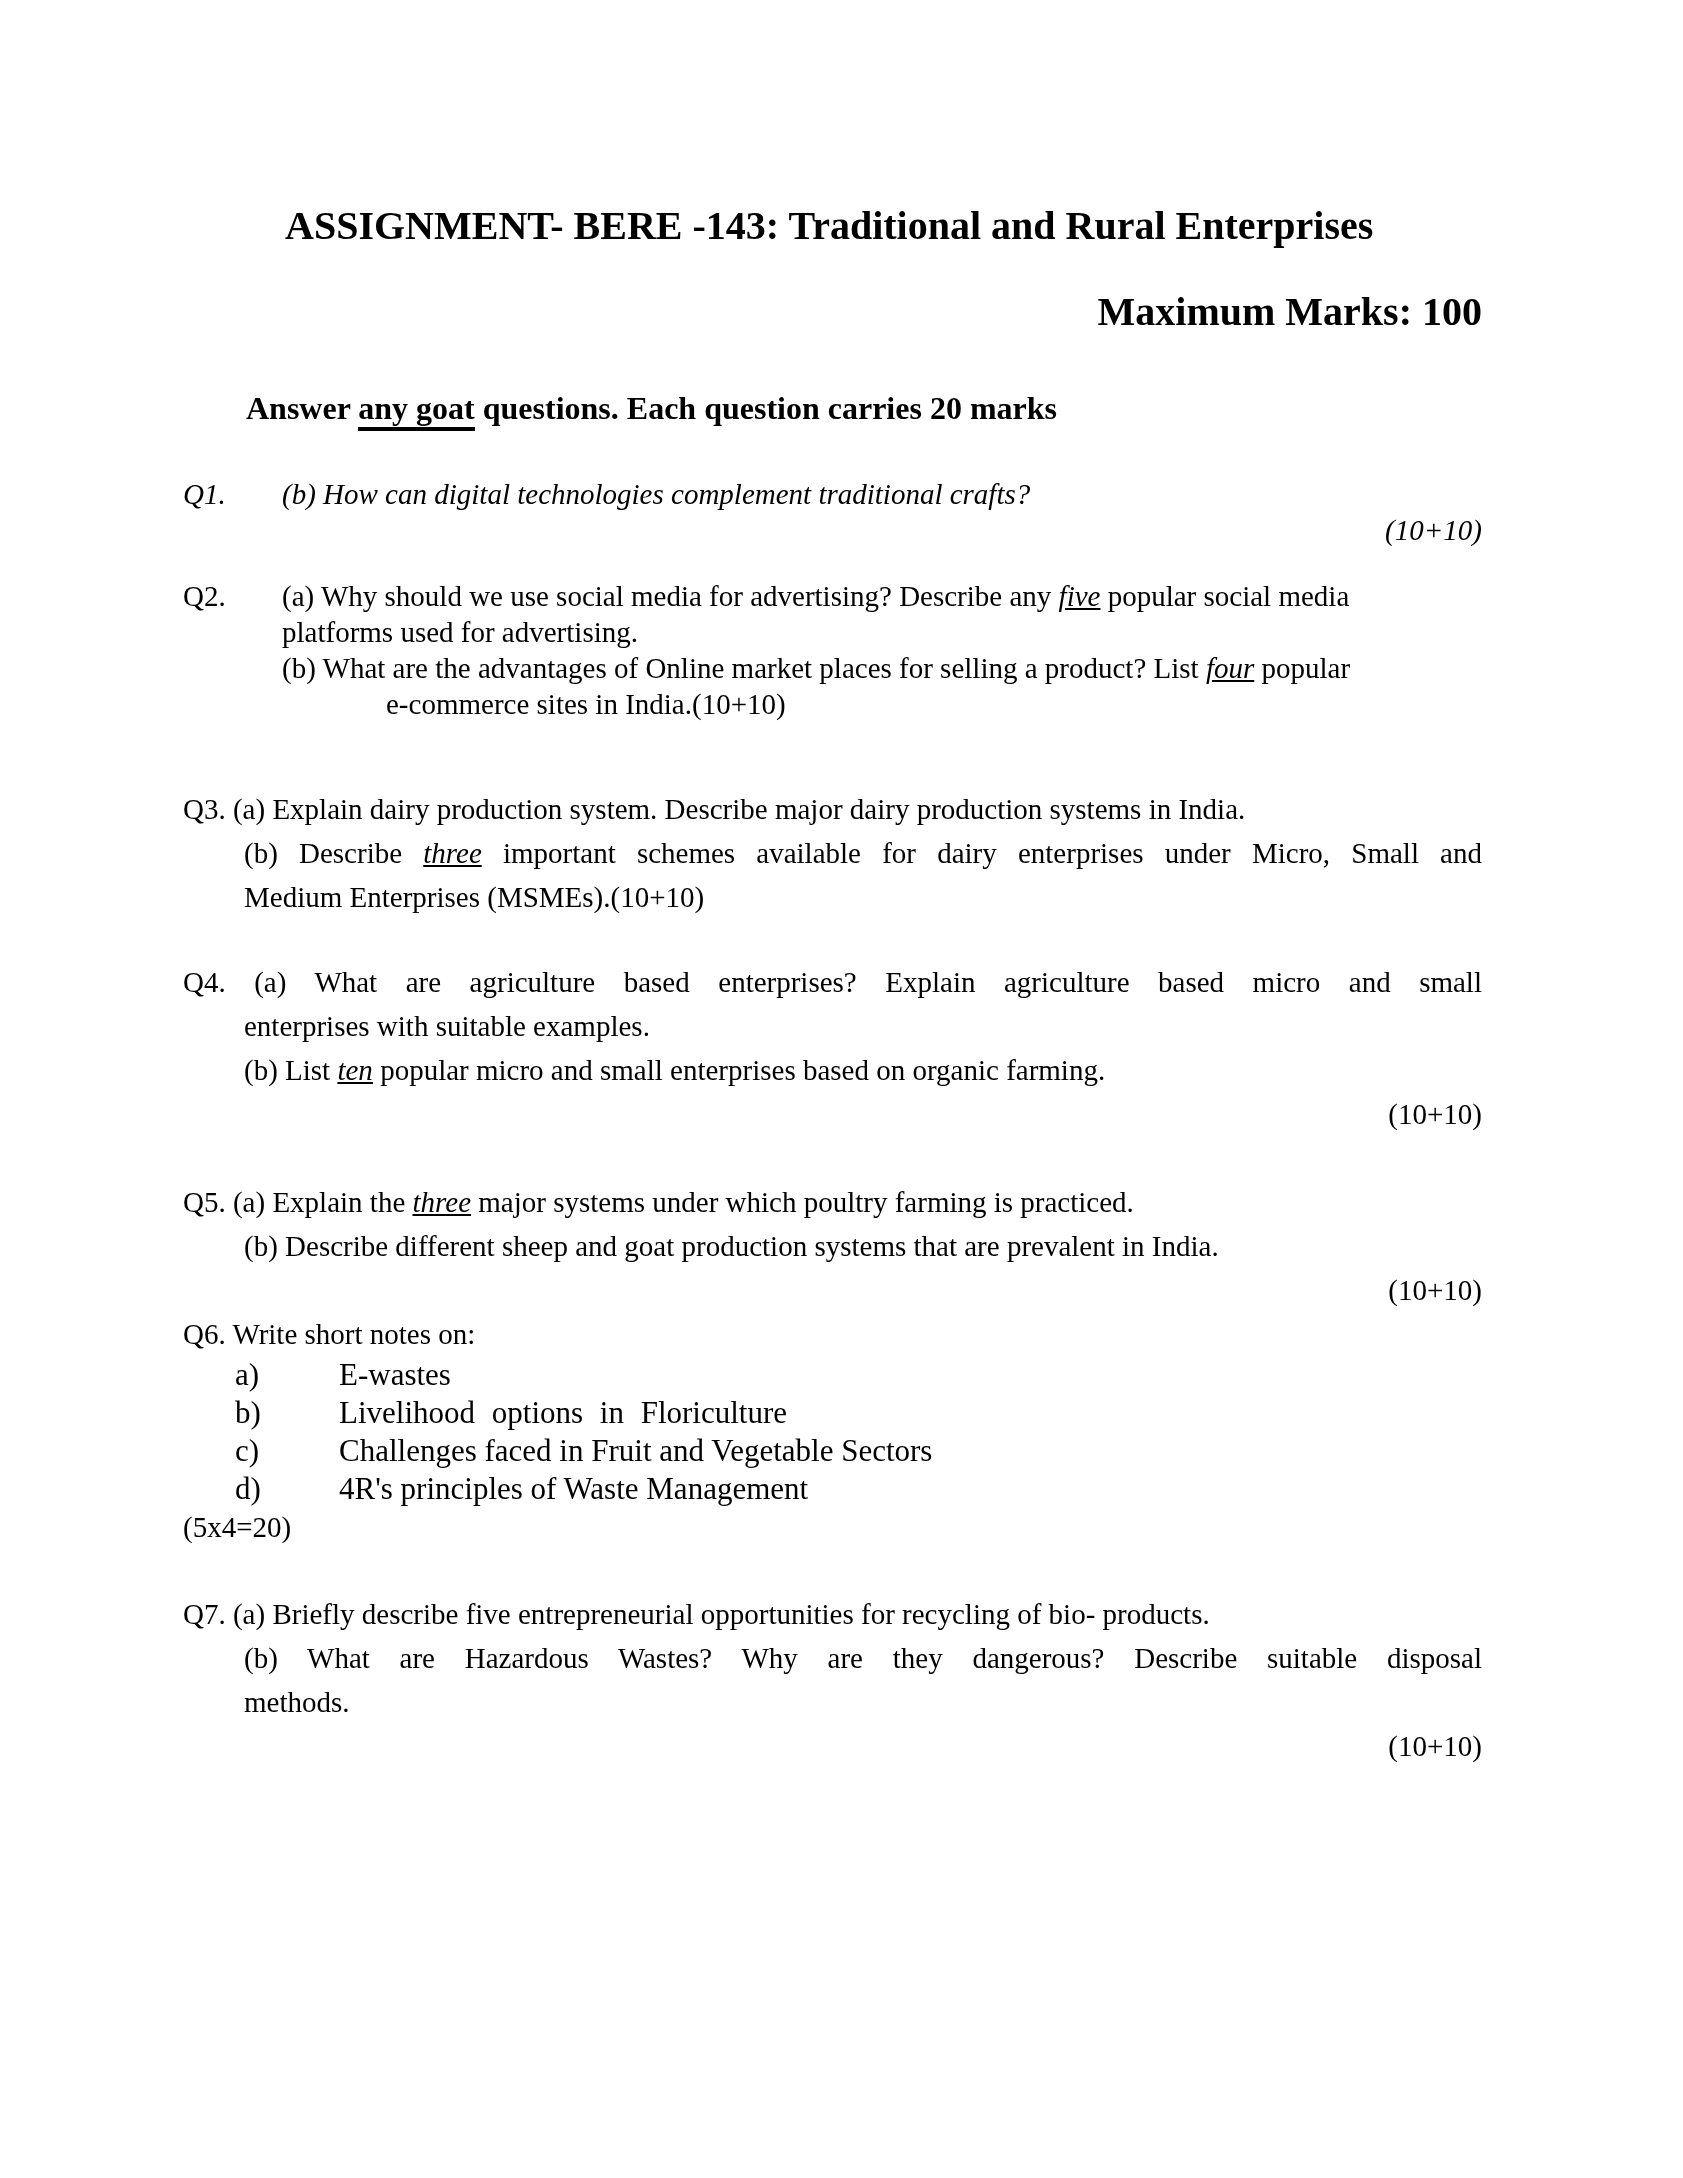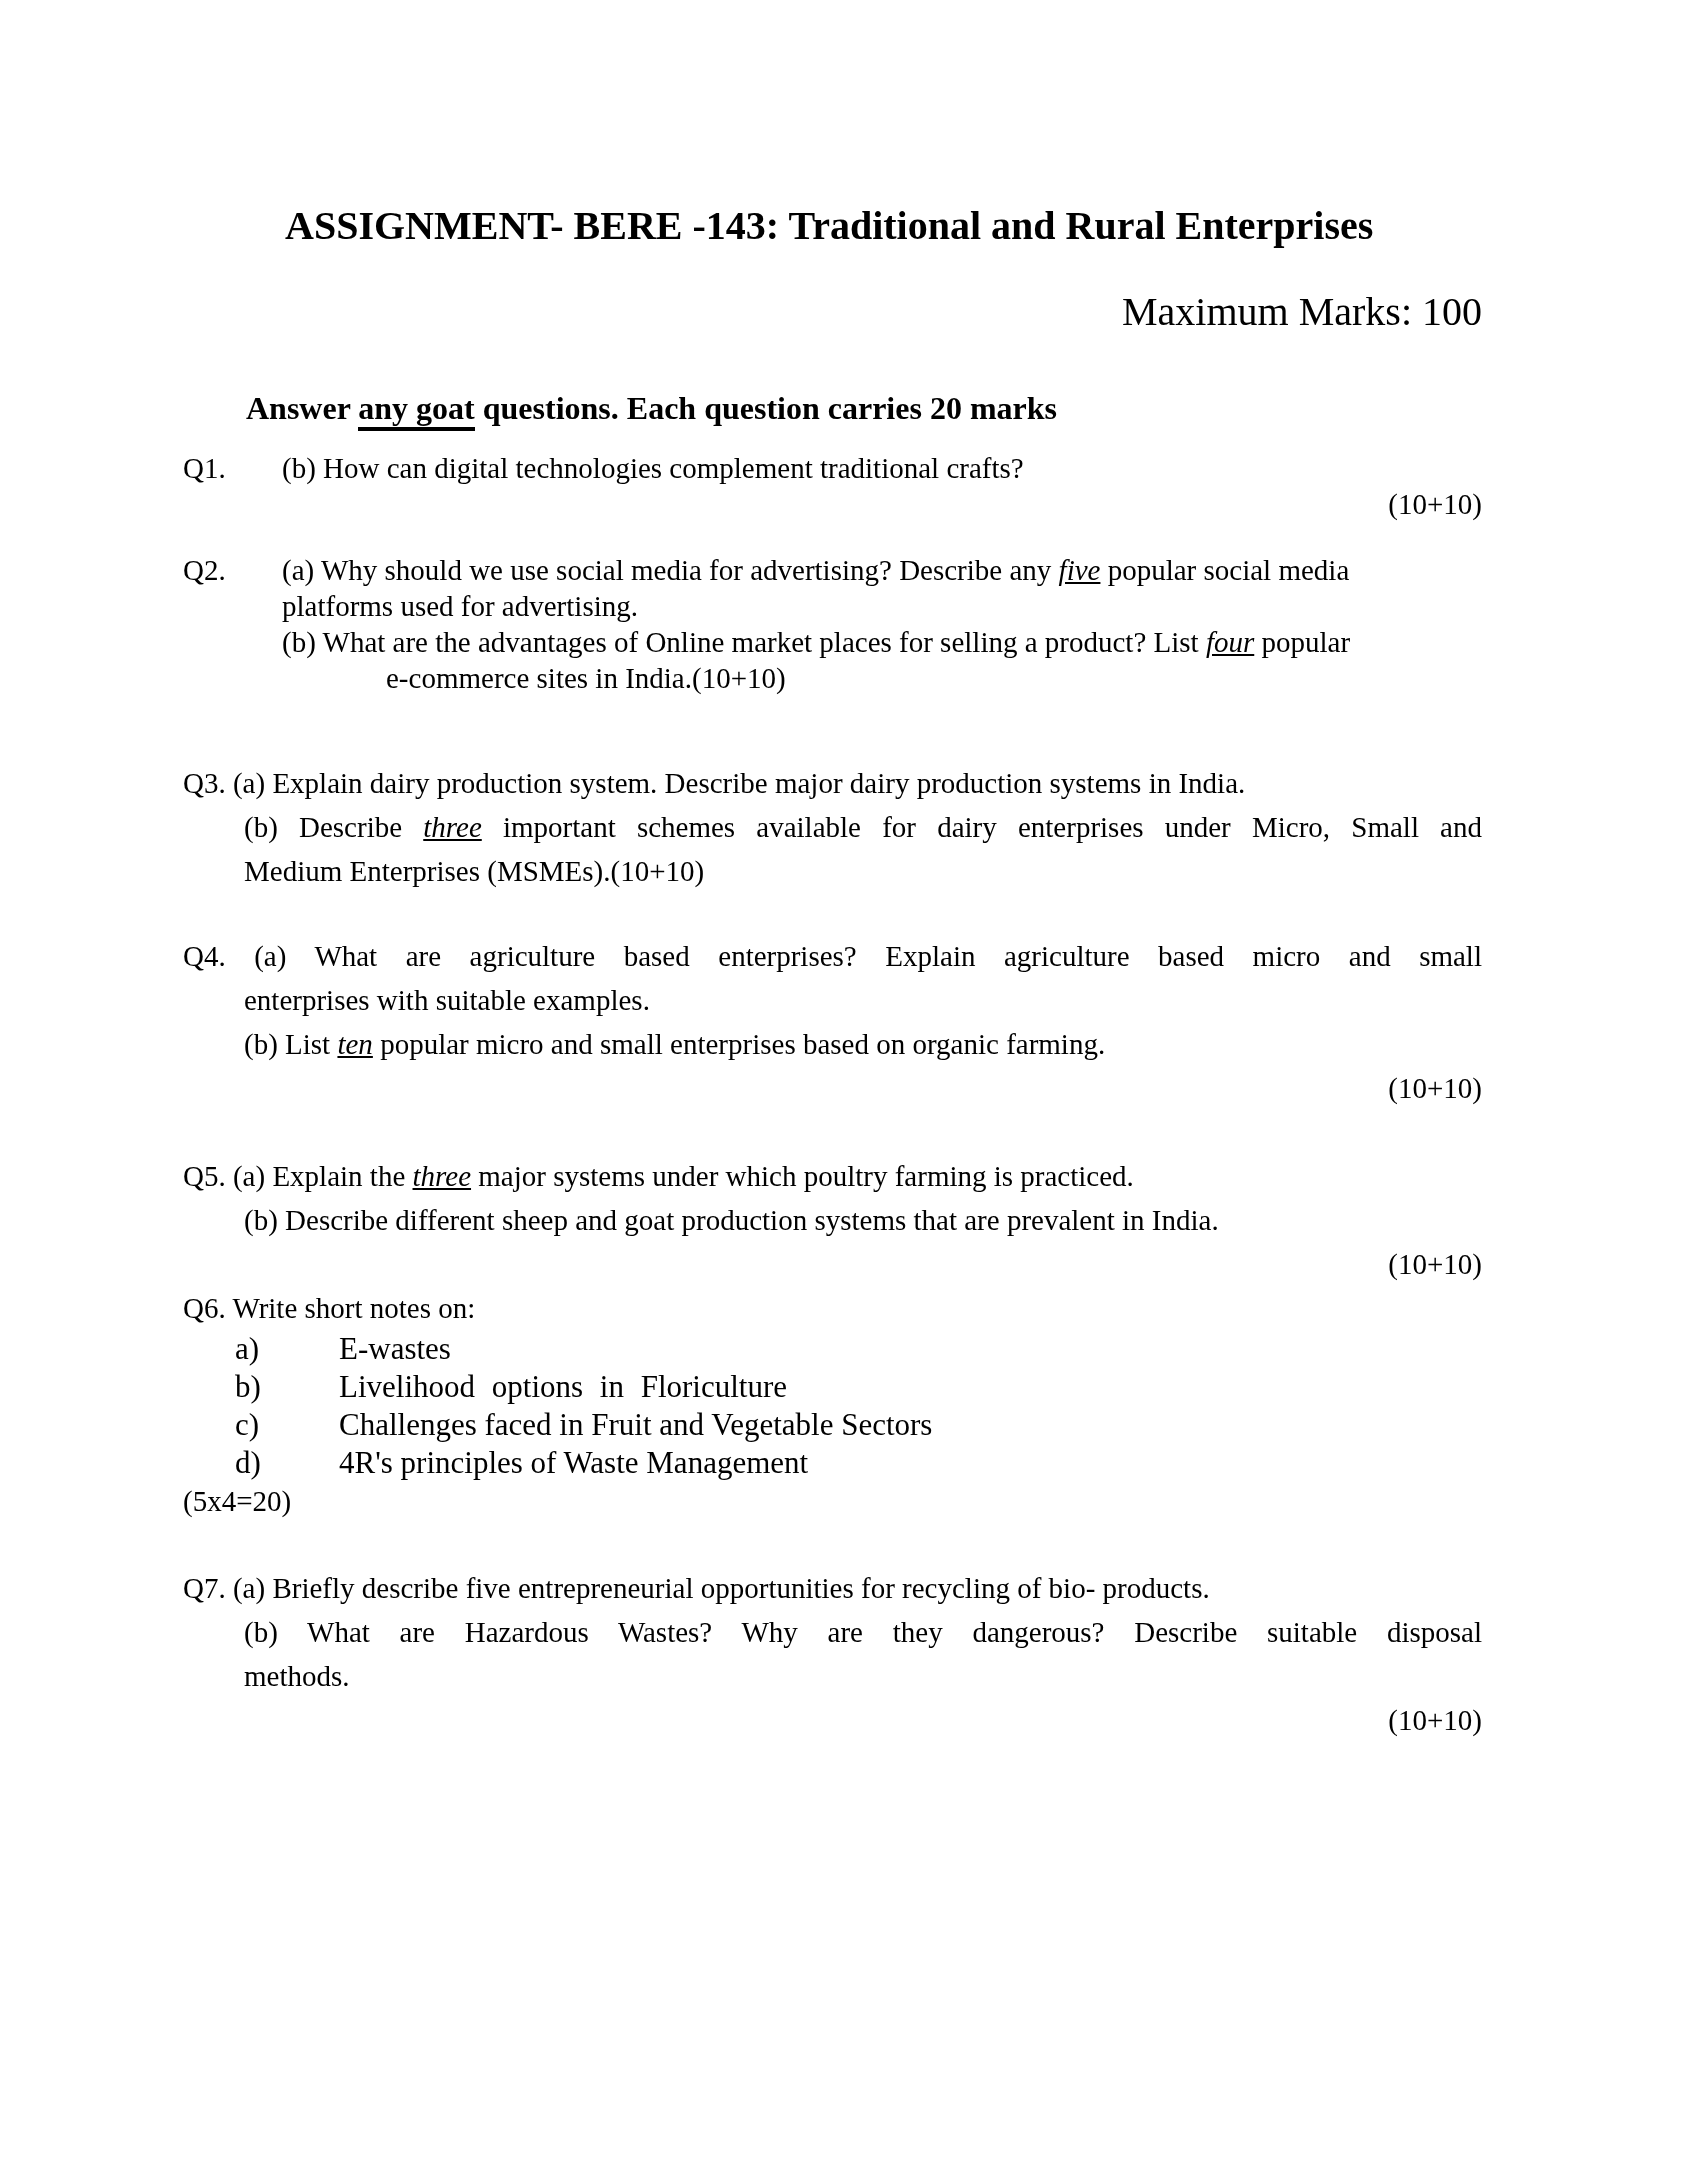--- a/index.html
+++ b/index.html
@@ -17,21 +17,21 @@
     left:183px; top:203px;
     width:1299px;
   }
   .title {
     font-size:40px; font-weight:bold;
     line-height:46px;
     margin-left:102px;
     white-space:nowrap;
   }
   .max-marks {
-    font-size:40px; font-weight:normal;
+    font-size:40px; font-weight:bold;
     line-height:40px;
     margin-top:43px;
     text-align:right;
     white-space:nowrap;
   }
   .instruction {
     font-size:32px; font-weight:bold;
     line-height:36px;
     margin-top:58px;
     margin-left:63px;
@@ -58,21 +58,21 @@
   .marks-line { text-align:right; line-height:44px; white-space:nowrap; }
   .tight .marks-line { line-height:36px; }
   .line.with-marks { display:flex; justify-content:flex-start; white-space:nowrap; }
   .q6-header { line-height:44px; white-space:nowrap; }
   .q6-row { display:flex; padding-left:52px; line-height:38px; }
   .q6-letter { width:104px; flex:none; font-size:31px; }
   .q6-text { font-size:31px; white-space:nowrap; }
   .q6-text.spread { word-spacing:9px; }
   .q6-marks { text-align:left; line-height:38px; white-space:nowrap; }
   
-  [data-name="question-q1"] { margin-top:24px; }
+  [data-name="question-q1"] { margin-top:50px;font-style:italic; }
   [data-name="question-q2"] { margin-top:30px; }
   [data-name="question-q3"] { margin-top:65px; }
   [data-name="question-q4"] { margin-top:41px; }
   [data-name="question-q5"] { margin-top:44px; }
   [data-name="question-q6"] { margin-top:0px; }
   [data-name="question-q7"] { margin-top:46px; }
 </style>
 </head>
 <body>
 

